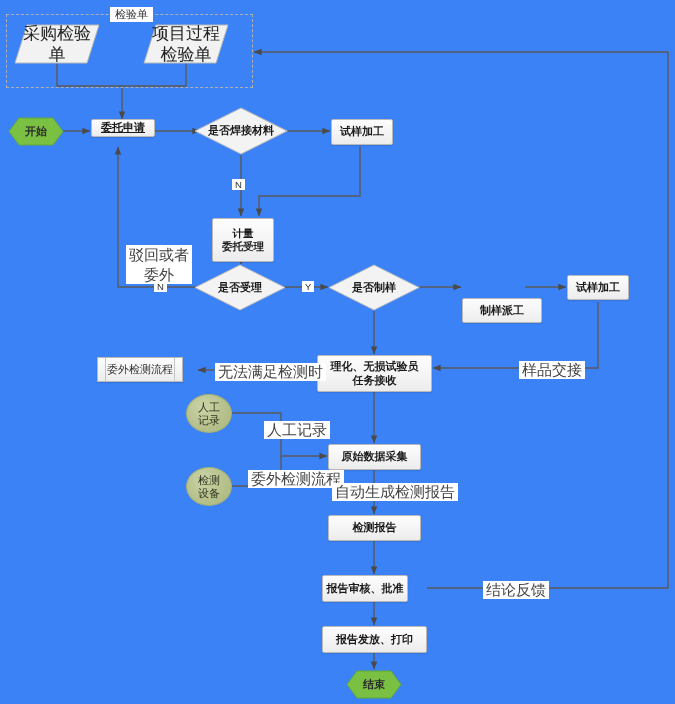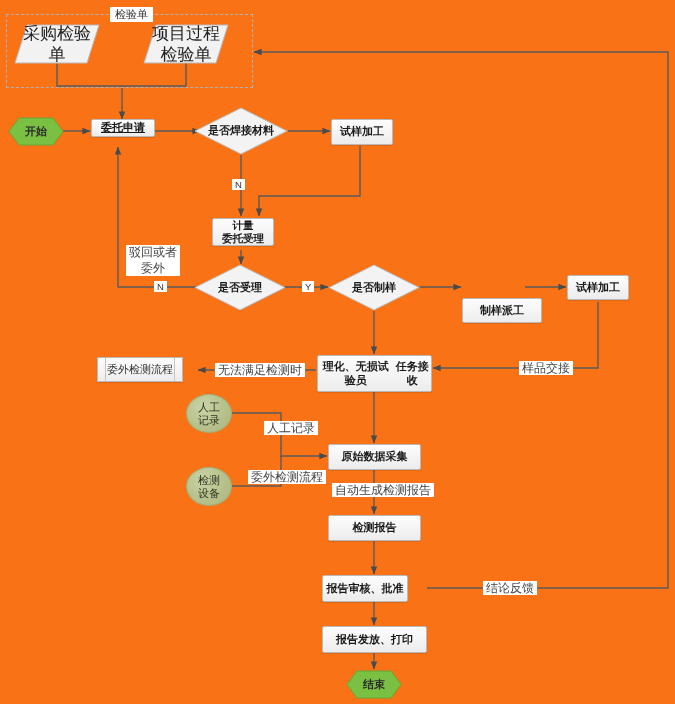--- a/index.html
+++ b/index.html
@@ -7,21 +7,21 @@
     padding: 0;
     background: #ffffff;
   }
   body {
     font-family: "Liberation Sans", "DejaVu Sans", sans-serif;
   }
   #canvas {
     position: relative;
     width: 675px;
     height: 704px;
-    background: #f97316;
+    background: #3b82f6;
     overflow: hidden;
   }
   svg#wires {
     position: absolute;
     left: 0;
     top: 0;
     width: 675px;
     height: 704px;
     pointer-events: none;
   }
@@ -132,21 +132,21 @@
     position: absolute;
     background: #ffffff;
     padding: 0 5px;
     font-size: 11px;
     color: #333;
     white-space: nowrap;
   }
   
   .elabel {
     position: absolute;
-    font-size: 12px;
+    font-size: 15px;
     color: #444;
     background: #ffffff;
     padding: 0 3px;
     white-space: nowrap;
     line-height: 1.2;
     text-align: center;
   }
   .elabel.tiny { font-size: 9.5px; color: #333; }
   .elabel.multi { line-height: 1.3; }
 </style>
@@ -248,21 +248,21 @@
     <svg class="dshape" viewBox="0 0 94 48" preserveAspectRatio="none">
       <polygon points="47,1 93,24 47,47 1,24" fill="#f3f3f3" stroke="#bbbbbb" stroke-width="1"></polygon>
     </svg>
     <div class="dlabel">是否焊接材料</div>
   </div>
 
   <div class="node proc" style="left:331px; top:119px; width:62px; height:26px;">
     <span>试样加工</span>
   </div>
 
-  <div class="node proc small" style="left:212px; top:218px; width:62px; height:28px; flex-direction:column;">
+  <div class="node proc small" style="left:212px; top:218px; width:62px; height:44px; flex-direction:column;">
     <span>计量</span>
     <span>委托受理</span>
   </div>
 
   <div class="node decision" style="left:194px; top:264px; width:92px; height:47px;">
     <svg class="dshape" viewBox="0 0 92 47" preserveAspectRatio="none">
       <polygon points="46,1 91,23.5 46,46 1,23.5" fill="#f3f3f3" stroke="#bbbbbb" stroke-width="1"></polygon>
     </svg>
     <div class="dlabel">是否受理</div>
   </div>
@@ -275,21 +275,21 @@
   </div>
 
   <div class="node proc" style="left:462px; top:275px; width:80px; height:25px;margin-top:23px;">
     <span>制样派工</span>
   </div>
 
   <div class="node proc" style="left:567px; top:275px; width:62px; height:25px;">
     <span>试样加工</span>
   </div>
 
-  <div class="node proc" style="left:317px; top:355px; width:115px; height:37px; ">
+  <div class="node proc" style="left:317px; top:355px; width:115px; height:37px; flex-direction:column;">
     <span>理化、无损试验员</span>
     <span>任务接收</span>
   </div>
 
   <div class="node predef" style="left:97px; top:357px; width:86px; height:25px; position:absolute;">
     <span style="position:relative; z-index:3;">委外检测流程</span>
   </div>
 
   <div class="node circ" style="left:186px; top:394px; width:46px; height:39px;">
     <span>人工</span>

